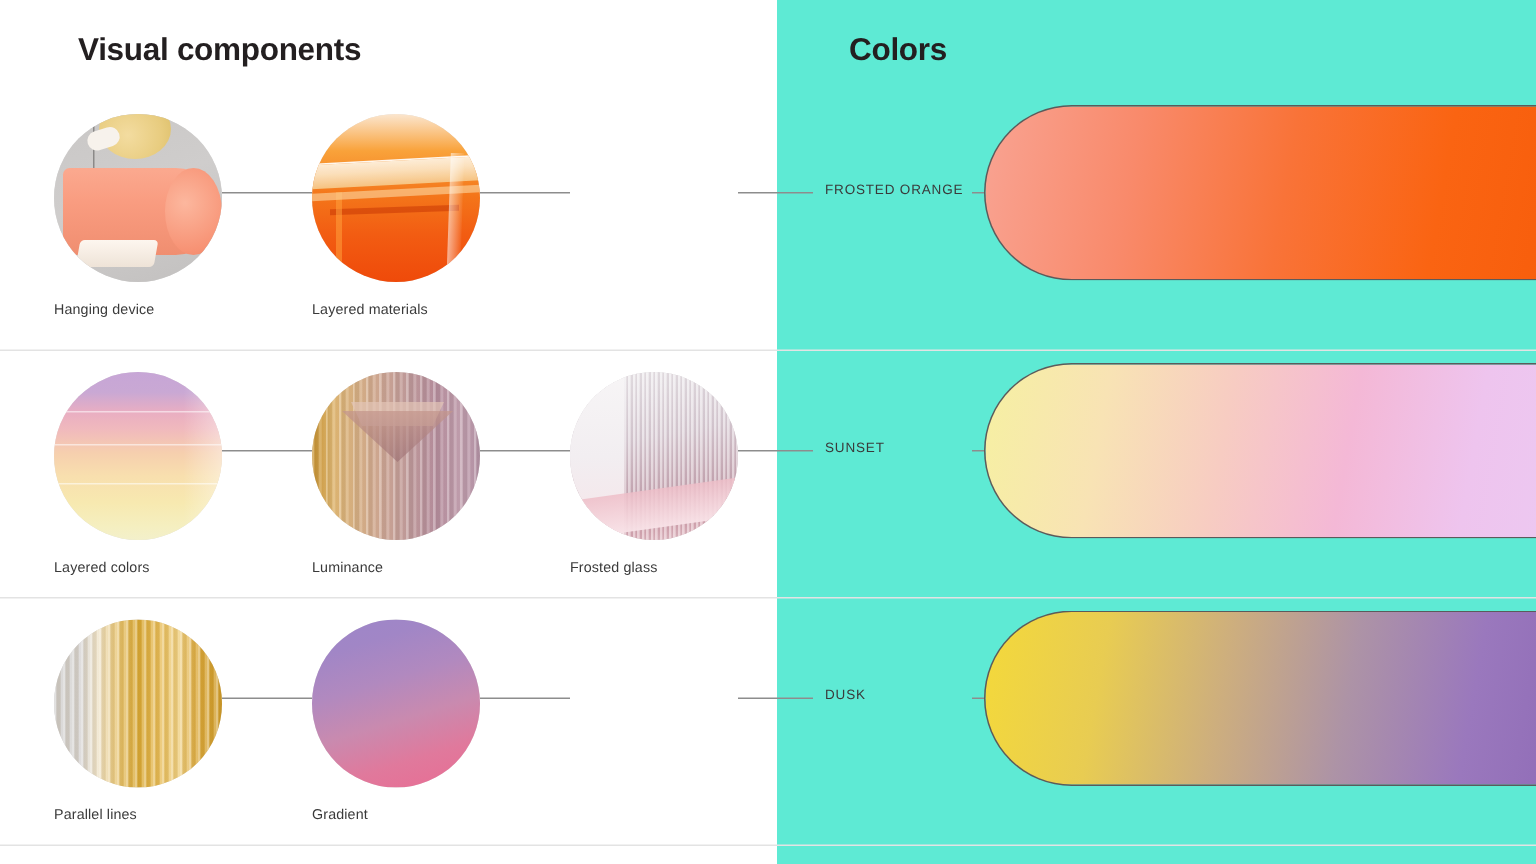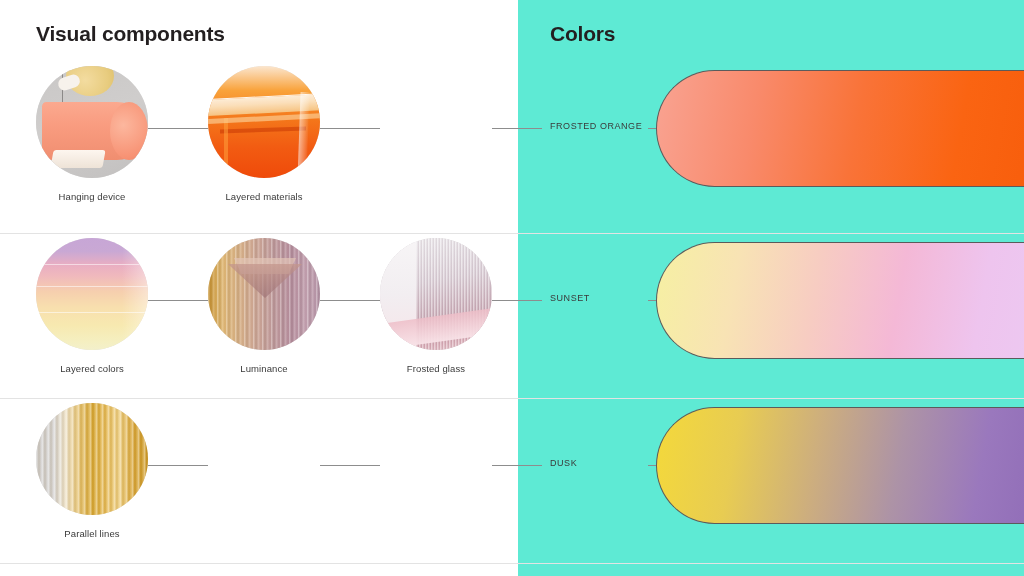--- a/index.html
+++ b/index.html
@@ -39,20 +39,21 @@
 
   
   .panel-title {
     position: absolute;
     top: 22px;
     font-size: 21px;
     font-weight: bold;
     letter-spacing: -0.2px;
     color: #231f20;
     white-space: nowrap;
+    margin-left: 16px;
   }
   .panel-left .panel-title { left: 36px; }
   .panel-right .panel-title { left: 32px; }
 
   
   .row {
     position: absolute;
     left: 0;
     width: 518px;
     height: 164px;
@@ -85,23 +86,23 @@
   
   .thumbs {
     position: absolute;
     top: 0;
     left: 0;
     width: 518px;
     height: 164px;
   }
   .thumb-cell {
     position: absolute;
-    top: 4px;
+    top: 14px;
     width: 112px;
-    text-align: center;
+    text-align: left;
   }
   .cell-1 { left: 36px; }
   .cell-2 { left: 208px; }
   .cell-3 { left: 380px; }
 
   .circle {
     width: 112px;
     height: 112px;
     border-radius: 50%;
     overflow: hidden;
@@ -492,20 +493,26 @@
         <div class="connector conn-b"></div>
         <div class="connector conn-c"></div>
 
         <div class="thumb-cell cell-1">
           <div class="circle">
             <div class="art art-parallel"></div>
           </div>
           <div class="caption">Parallel lines</div>
         </div>
 
+        <div class="thumb-cell cell-2">
+          <div class="circle">
+            <div class="art art-gradient"></div>
+          </div>
+          <div class="caption">Gradient</div>
+        </div>
 
       </div>
     </div>
   </div>
 
   <div class="panel-right">
     <div class="panel-title">Colors</div>
 
     <div class="row-right row-1">
       <div class="conn-right"></div>

